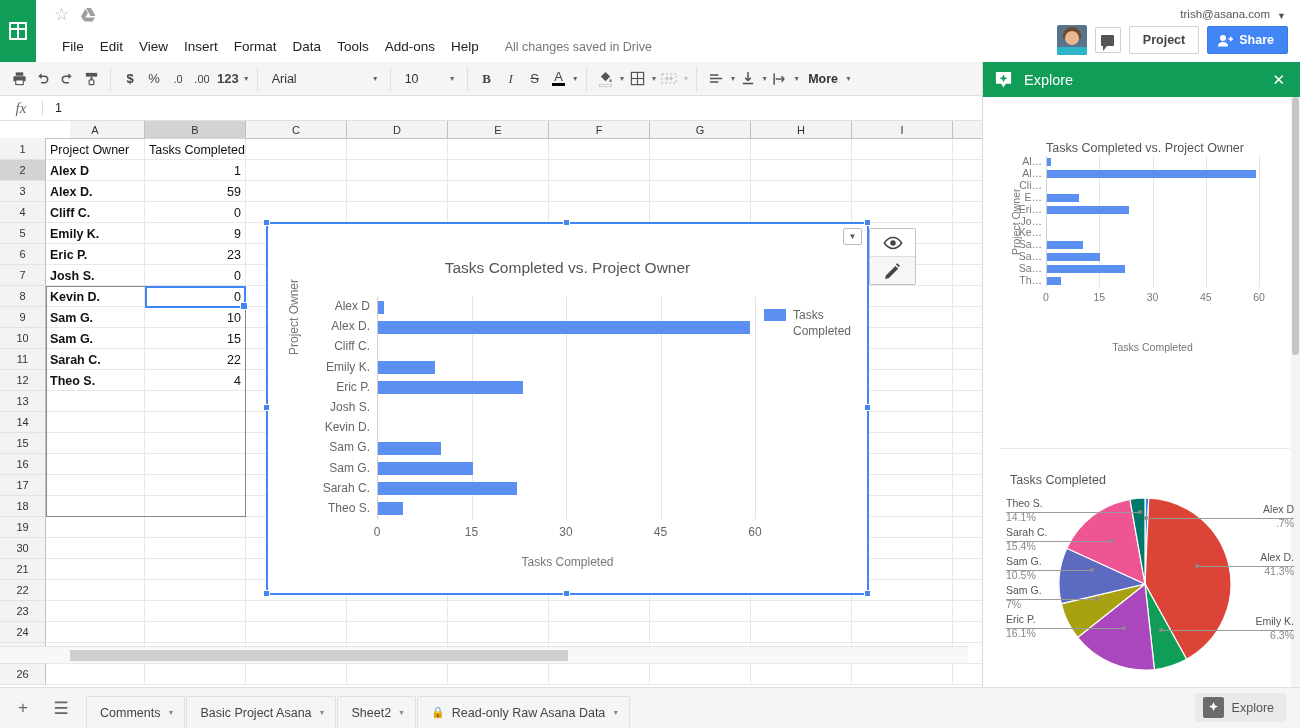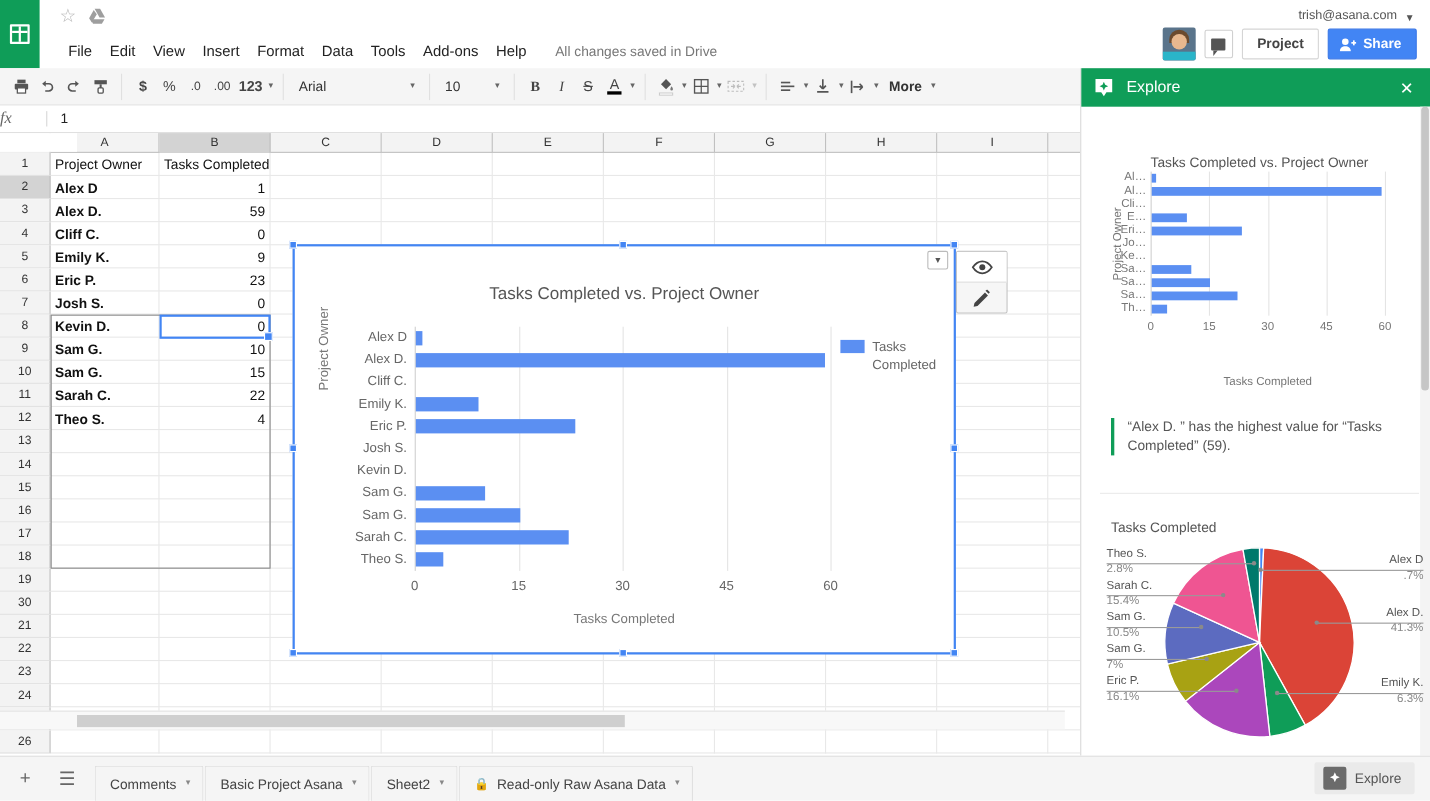--- a/index.html
+++ b/index.html
@@ -65,21 +65,21 @@
   .tb-caret{ font-size:7px; color:#666; margin-left:1px; cursor:pointer;}
   .tb-select{ height:24px; display:flex;align-items:center;justify-content:space-between;
               padding:0 4px 0 7px; font-size:12.5px; color:#333; cursor:pointer; border-radius:2px;}
   .tb-select.font{ width:118px; }
   .tb-select.size{ width:62px; }
   .tb-more{ font-size:12.5px;color:#333;font-weight:bold;padding:0 4px 0 8px;display:flex;align-items:center;gap:6px;cursor:pointer;}
 
   
   .fbar{ position:absolute; left:0; top:96px; width:982px; height:25px; background:#fff;
          border-bottom:1px solid #e0e0e0; display:flex; align-items:center;}
-  .fx{ width:42px; text-align:left; font-family:"Liberation Serif", serif; font-style:italic;
+  .fx{ width:42px; text-align:center; font-family:"Liberation Serif", serif; font-style:italic;
        color:#666; font-size:15px;}
   .fdiv{ width:1px;height:14px;background:#d8d8d8;}
   .fval{ flex:1; padding-left:12px; font-size:12.5px; color:#222;}
 
   
   .grid-wrap{ position:absolute; left:0; top:121px; width:982px; height:566px; background:#fff; overflow:hidden;}
   .colhdr{ position:absolute; left:0; top:0; height:18px; width:982px; display:flex;
            background:#f3f3f3; border-bottom:1px solid #c0c0c0;}
   .corner{ width:46px; height:18px; border-right:1px solid #c0c0c0; background:#f3f3f3;}
   .colcell{ height:18px; border-right:1px solid #c0c0c0; display:flex;align-items:center;justify-content:center;
@@ -835,24 +835,20 @@
       <div class="mini-bar" style="left: 1px; top: 85.3182px; width: 35.5px; background: rgb(91, 143, 242);"></div>
       <div class="mini-cat" style="top: 94.2273px;">Sa…</div>
       <div class="mini-bar" style="left: 1px; top: 97.2273px; width: 53.25px; background: rgb(91, 143, 242);"></div>
       <div class="mini-cat" style="top: 106.136px;">Sa…</div>
       <div class="mini-bar" style="left: 1px; top: 109.136px; width: 78.1px; background: rgb(91, 143, 242);"></div>
       <div class="mini-cat" style="top: 118.045px;">Th…</div>
       <div class="mini-bar" style="left: 1px; top: 121.045px; width: 14.2px; background: rgb(91, 143, 242);"></div>
     </div>
   <div class="mini-xlabel">Tasks Completed</div>
 
-  <div class="insight">
-    <div class="bar"></div>
-    <div class="txt">“Alex D. ” has the highest value for “Tasks Completed” (59).</div>
-  </div>
   <div class="divline"></div>
 
   <div class="pie-title">Tasks Completed</div>
   <div class="pie-area">
     <svg id="piesvg" width="300" height="192" viewBox="0 0 300 192" style="position:absolute;left:0;top:0;">
         <path d="M145,92 L145,6 A86,86 0 0 1 148.77748312708016,6.083001558337571 Z" fill="#4285f4" stroke="#fff" stroke-width="1.2"></path>
         <path d="M145,92 L148.77748312708016,6.083001558337571 A86,86 0 0 1 186.62934971179783,167.25288859952713 Z" fill="#db4437" stroke="#fff" stroke-width="1.2"></path>
         <path d="M145,92 L186.62934971179783,167.25288859952713 A86,86 0 0 1 154.42776099910054,177.48167828572295 Z" fill="#0f9d58" stroke="#fff" stroke-width="1.2"></path>
         <path d="M145,92 L154.42776099910054,177.48167828572295 A86,86 0 0 1 77.59453962485256,145.40883739246183 Z" fill="#ab47bc" stroke="#fff" stroke-width="1.2"></path>
         <path d="M145,92 L77.59453962485256,145.40883739246183 A86,86 0 0 1 61.27797040604008,111.66269972989721 Z" fill="#a8a213" stroke="#fff" stroke-width="1.2"></path>
@@ -874,21 +870,21 @@
         <div class="leader" style="top: 74px; left: 196.908px; width: 97.0923px;"></div>
         <div class="leader-dot" style="left: 194.908px; top: 72px;"></div>
         <div class="pie-lbl" style="top: 122px; right: 6px; text-align: right;">
           <div>Emily K.</div>
           <div class="pie-pct">6.3%</div>
         </div>
         <div class="leader" style="top: 138px; left: 161.142px; width: 132.858px;"></div>
         <div class="leader-dot" style="left: 159.142px; top: 136px;"></div>
         <div class="pie-lbl" style="top: 4px; left: 6px; text-align: left;">
           <div>Theo S.</div>
-          <div class="pie-pct">2.8%</div>
+          <div class="pie-pct">14.1%</div>
         </div>
         <div class="leader" style="top: 20px; left: 6px; width: 134.32px;"></div>
         <div class="leader-dot" style="left: 138.32px; top: 18px;"></div>
         <div class="pie-lbl" style="top: 33px; left: 6px; text-align: left;">
           <div>Sarah C.</div>
           <div class="pie-pct">15.4%</div>
         </div>
         <div class="leader" style="top: 49px; left: 6px; width: 106.348px;"></div>
         <div class="leader-dot" style="left: 110.348px; top: 47px;"></div>
         <div class="pie-lbl" style="top: 62px; left: 6px; text-align: left;">

